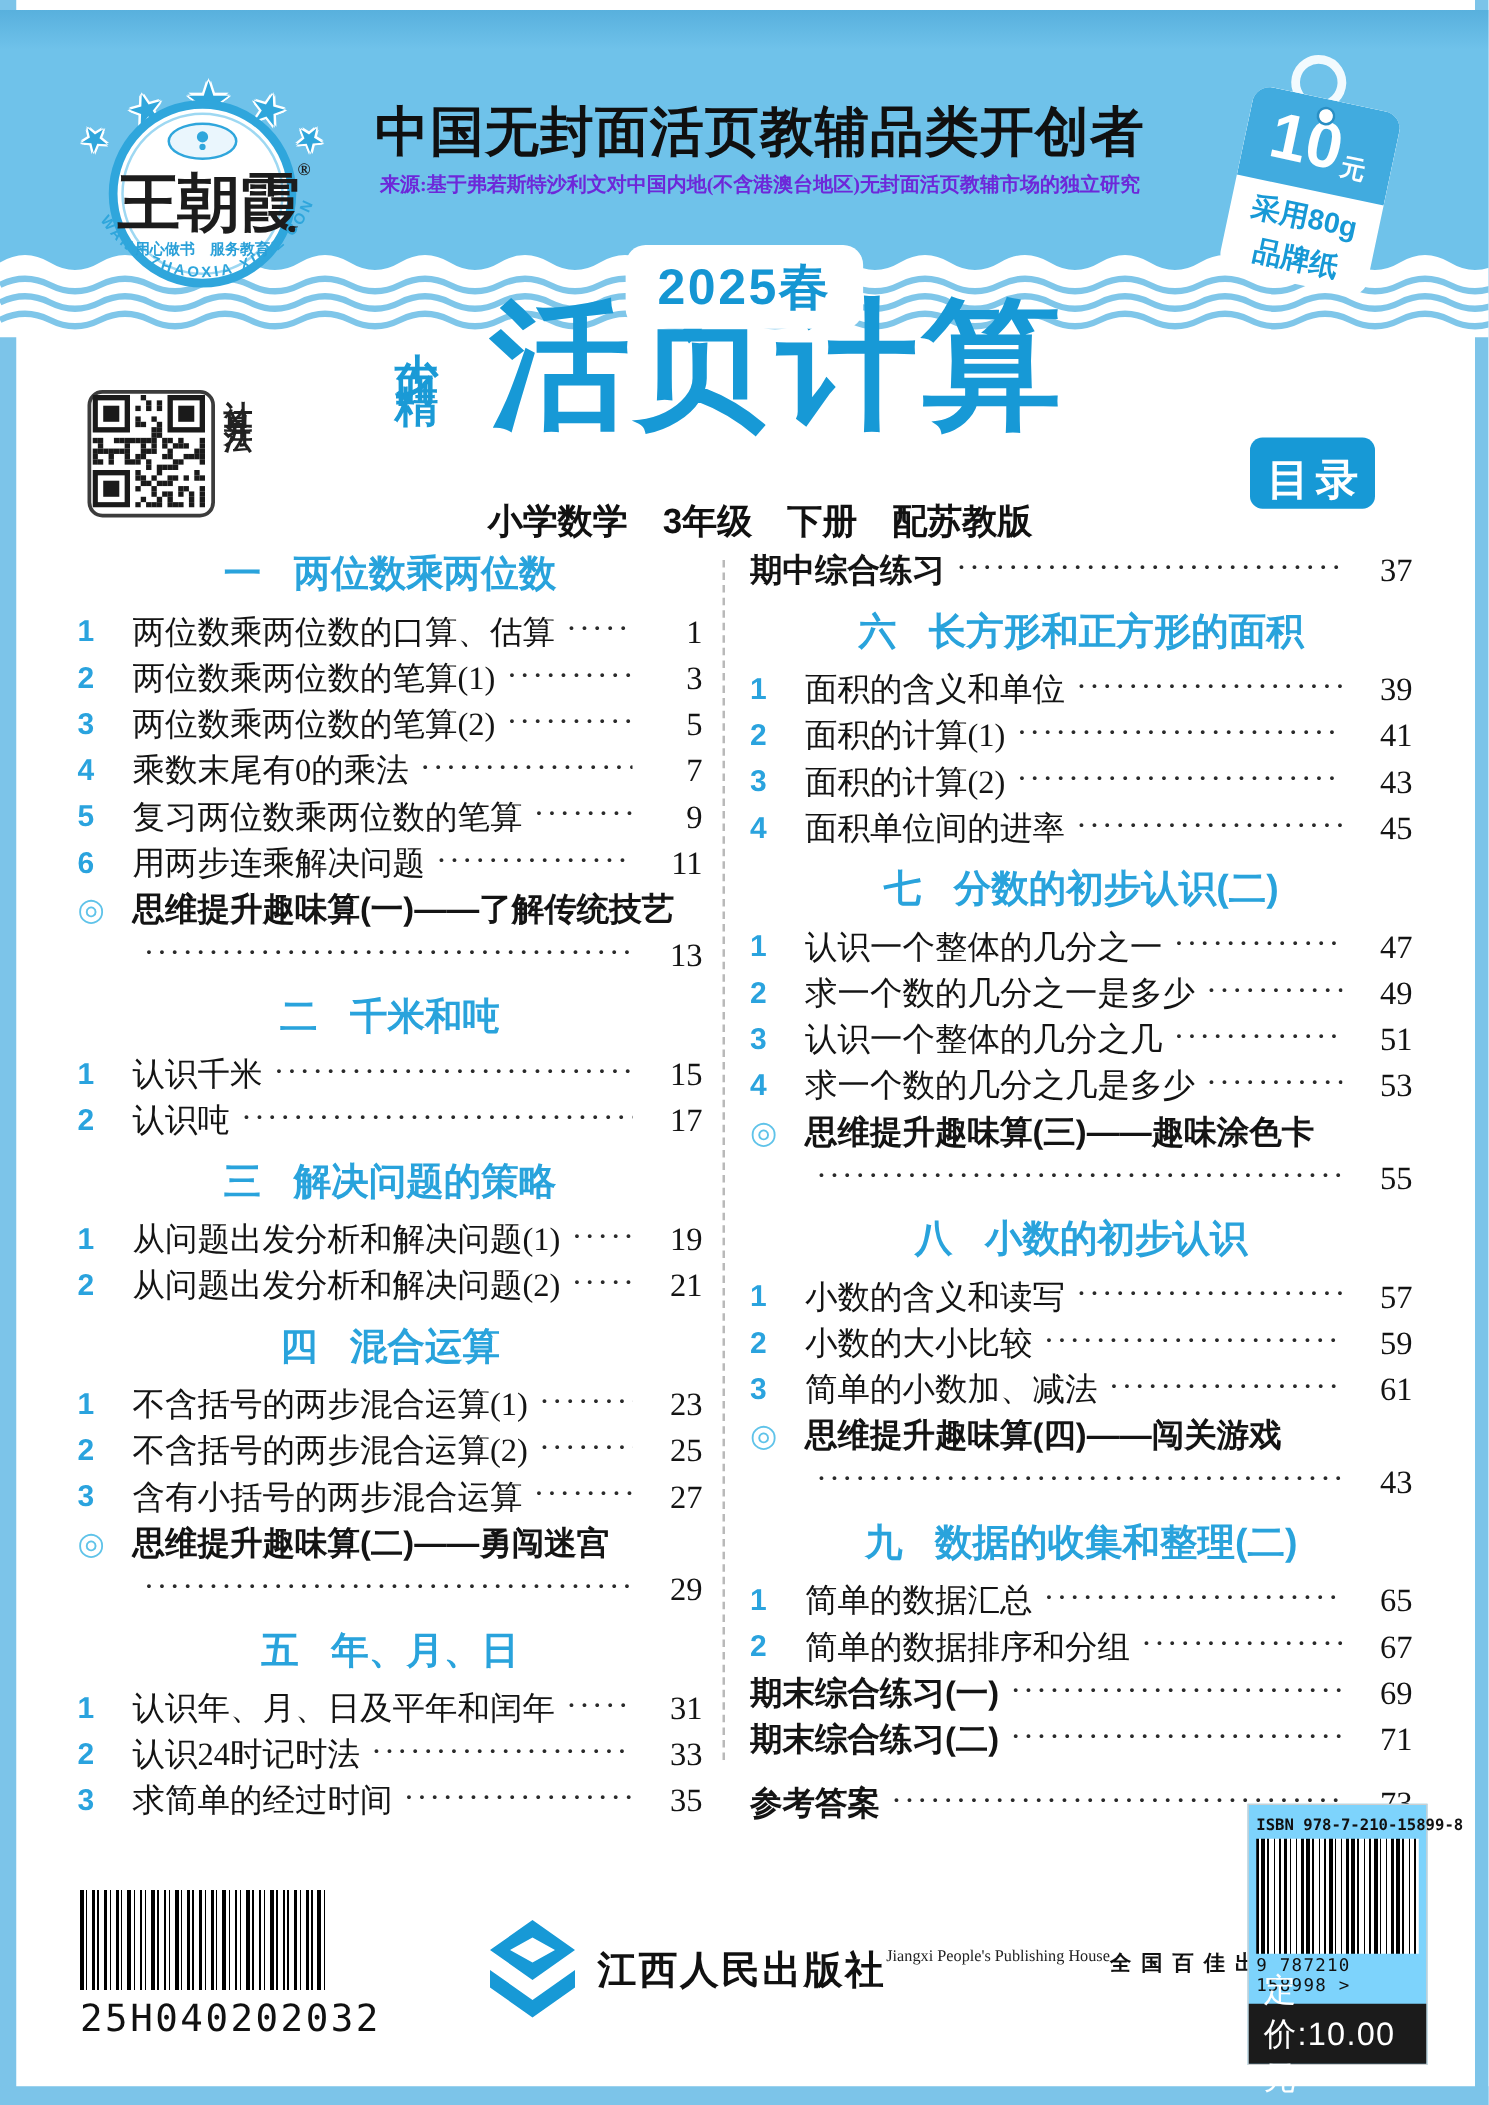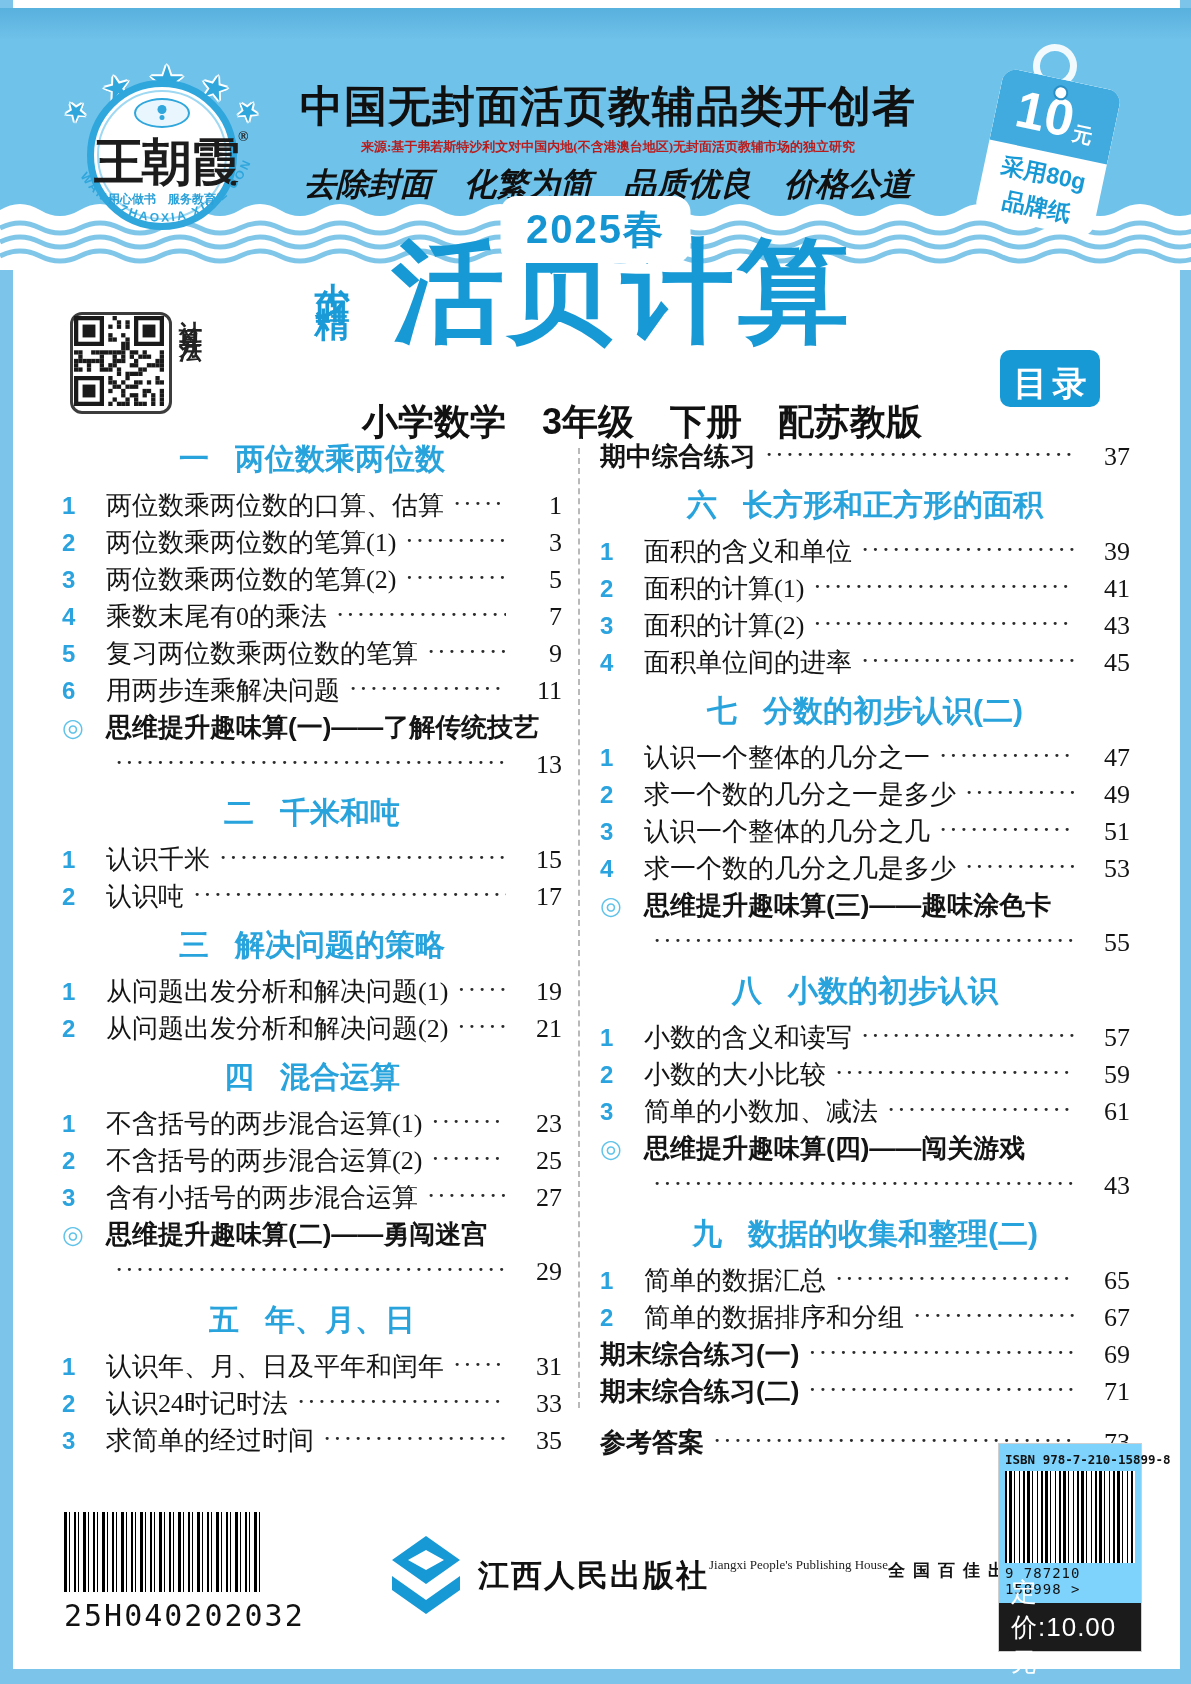--- a/index.html
+++ b/index.html
@@ -9,21 +9,21 @@
   .rail{position:absolute;background:#7cc4e9;z-index:0;}
   .rail-left{left:0;top:0;bottom:0;width:13px;}
   .rail-right{right:0;top:0;bottom:0;width:11px;}
   .rail-bottom{left:0;right:0;bottom:0;height:15px;}
   
   .banner{position:absolute;left:0;right:0;top:8px;height:227px;z-index:1;
           background:linear-gradient(180deg,#58b0dd 0%,#6fc2ea 14%,#6fc2ea 100%);}
   .wave-strip{position:absolute;left:0;top:190px;width:1191px;height:80px;z-index:2;pointer-events:none;}
   .banner-text{position:absolute;left:288px;top:84px;width:640px;text-align:center;z-index:3;}
   .headline{font-size:43px;font-weight:900;letter-spacing:1px;color:#101010;line-height:1.05;}
-  .source-note{margin-top:9px;font-size:13px;font-weight:600;color:#b91c1c;
+  .source-note{margin-top:9px;font-size:16px;font-weight:600;color:#6d28d9;
                font-family:"Liberation Serif","DejaVu Serif",serif;}
   .slogan{margin-top:7px;font-size:32px;font-weight:800;color:#101010;font-style:italic;
           font-family:"Liberation Serif","DejaVu Serif",serif;}
   .edition-box{position:absolute;left:50%;transform:translateX(-50%);top:196px;z-index:4;
                background:#ffffff;border-radius:16px;padding:6px 26px;}
   .edition-box span{font-size:40px;font-weight:900;color:#1596d3;letter-spacing:2px;}
   
   .logo{position:absolute;left:62px;top:52px;width:200px;height:205px;z-index:5;}
   .logo .star{position:absolute;color:#2fa6dc;
       text-shadow:-2px 0 #fff,2px 0 #fff,0 -2px #fff,0 2px #fff,-1px -1px #fff,1px 1px #fff,-1px 1px #fff,1px -1px #fff;}
@@ -54,21 +54,21 @@
   .tag-line2{font-size:23px;margin-top:3px;}
   
   .qr-box{position:absolute;left:70px;top:312px;width:96px;height:96px;border:3px solid #3c3c3c;
           border-radius:12px;background:#fff;z-index:3;}
   .qr-label{position:absolute;left:176px;top:302px;height:130px;writing-mode:vertical-rl;
             font-size:23px;font-weight:600;letter-spacing:6px;color:#222;z-index:3;}
   .series-tag{position:absolute;left:308px;top:254px;writing-mode:vertical-rl;font-size:35px;font-weight:900;
               color:#1a9ad6;letter-spacing:12px;z-index:3;}
   .main-title{position:absolute;left:362px;top:228px;width:520px;text-align:center;font-size:112px;
               font-weight:900;color:#1799d6;letter-spacing:3px;line-height:1.15;z-index:3;white-space:nowrap;}
-  .subtitle{position:absolute;left:362px;top:398px;width:520px;text-align:center;font-size:36px;
+  .subtitle{position:absolute;left:348px;top:398px;width:520px;text-align:center;font-size:28px;
             font-weight:800;color:#111;z-index:3;white-space:nowrap;}
   .toc-badge{position:absolute;left:1000px;top:350px;width:100px;height:57px;background:#1799d6;
              border-radius:10px;display:flex;align-items:flex-end;justify-content:center;z-index:3;}
   .toc-badge span{color:#fff;font-size:34px;font-weight:900;letter-spacing:5px;margin-left:5px;}
   
   .toc-col{position:absolute;top:438px;z-index:2;font-family:"Liberation Serif","DejaVu Serif",serif;}
   .toc-col-left{left:62px;width:500px;}
   .toc-col-right{left:600px;width:530px;}
   .toc-divider{position:absolute;left:578px;top:448px;height:960px;border-left:2px dashed #b9b9b9;z-index:1;}
   .t-heading{display:flex;justify-content:center;align-items:center;gap:26px;height:34px;margin:13px 0 11px;
@@ -121,21 +121,20 @@
   <svg class="wave-strip" id="wave-svg" viewBox="0 0 1191 80">
     <path id="wave-fill" fill="#ffffff" d="M0 20 q20 -12 40 0 q20 12 40 0 q20 -12 40 0 q20 12 40 0 q20 -12 40 0 q20 12 40 0 q20 -12 40 0 q20 12 40 0 q20 -12 40 0 q20 12 40 0 q20 -12 40 0 q20 12 40 0 q20 -12 40 0 q20 12 40 0 q20 -12 40 0 q20 12 40 0 q20 -12 40 0 q20 12 40 0 q20 -12 40 0 q20 12 40 0 q20 -12 40 0 q20 12 40 0 q20 -12 40 0 q20 12 40 0 q20 -12 40 0 q20 12 40 0 q20 -12 40 0 q20 12 40 0 q20 -12 40 0 q20 12 40 0 q20 -12 40 0 q20 12 40 0 L1240 80 L0 80 Z"></path>
     <path id="wave-l1" fill="none" stroke="#7fc6e9" stroke-width="5" d="M0 38 q20 -10 40 0 q20 10 40 0 q20 -10 40 0 q20 10 40 0 q20 -10 40 0 q20 10 40 0 q20 -10 40 0 q20 10 40 0 q20 -10 40 0 q20 10 40 0 q20 -10 40 0 q20 10 40 0 q20 -10 40 0 q20 10 40 0 q20 -10 40 0 q20 10 40 0 q20 -10 40 0 q20 10 40 0 q20 -10 40 0 q20 10 40 0 q20 -10 40 0 q20 10 40 0 q20 -10 40 0 q20 10 40 0 q20 -10 40 0 q20 10 40 0 q20 -10 40 0 q20 10 40 0 q20 -10 40 0 q20 10 40 0 q20 -10 40 0 q20 10 40 0"></path>
     <path id="wave-l2" fill="none" stroke="#7fc6e9" stroke-width="5" d="M0 52 q20 -10 40 0 q20 10 40 0 q20 -10 40 0 q20 10 40 0 q20 -10 40 0 q20 10 40 0 q20 -10 40 0 q20 10 40 0 q20 -10 40 0 q20 10 40 0 q20 -10 40 0 q20 10 40 0 q20 -10 40 0 q20 10 40 0 q20 -10 40 0 q20 10 40 0 q20 -10 40 0 q20 10 40 0 q20 -10 40 0 q20 10 40 0 q20 -10 40 0 q20 10 40 0 q20 -10 40 0 q20 10 40 0 q20 -10 40 0 q20 10 40 0 q20 -10 40 0 q20 10 40 0 q20 -10 40 0 q20 10 40 0 q20 -10 40 0 q20 10 40 0"></path>
     <path id="wave-l3" fill="none" stroke="#7fc6e9" stroke-width="5" d="M0 66 q20 -10 40 0 q20 10 40 0 q20 -10 40 0 q20 10 40 0 q20 -10 40 0 q20 10 40 0 q20 -10 40 0 q20 10 40 0 q20 -10 40 0 q20 10 40 0 q20 -10 40 0 q20 10 40 0 q20 -10 40 0 q20 10 40 0 q20 -10 40 0 q20 10 40 0 q20 -10 40 0 q20 10 40 0 q20 -10 40 0 q20 10 40 0 q20 -10 40 0 q20 10 40 0 q20 -10 40 0 q20 10 40 0 q20 -10 40 0 q20 10 40 0 q20 -10 40 0 q20 10 40 0 q20 -10 40 0 q20 10 40 0 q20 -10 40 0 q20 10 40 0"></path>
   </svg>
 
   <div class="banner-text">
     <div class="headline">中国无封面活页教辅品类开创者</div>
     <div class="source-note">来源:基于弗若斯特沙利文对中国内地(不含港澳台地区)无封面活页教辅市场的独立研究</div>
-    <div class="slogan">去除封面　化繁为简　品质优良　价格公道</div>
   </div>
 
   <div class="logo">
     <span class="star" style="left:2px;top:44px;font-size:26px;transform:rotate(-32deg);">★</span>
     <span class="star" style="left:40px;top:16px;font-size:33px;transform:rotate(-16deg);">★</span>
     <span class="star" style="left:86px;top:4px;font-size:42px;">★</span>
     <span class="star" style="left:138px;top:16px;font-size:33px;transform:rotate(16deg);">★</span>
     <span class="star" style="left:174px;top:44px;font-size:26px;transform:rotate(32deg);">★</span>
     <div class="logo-circle">
       <div class="logo-oval"></div>

